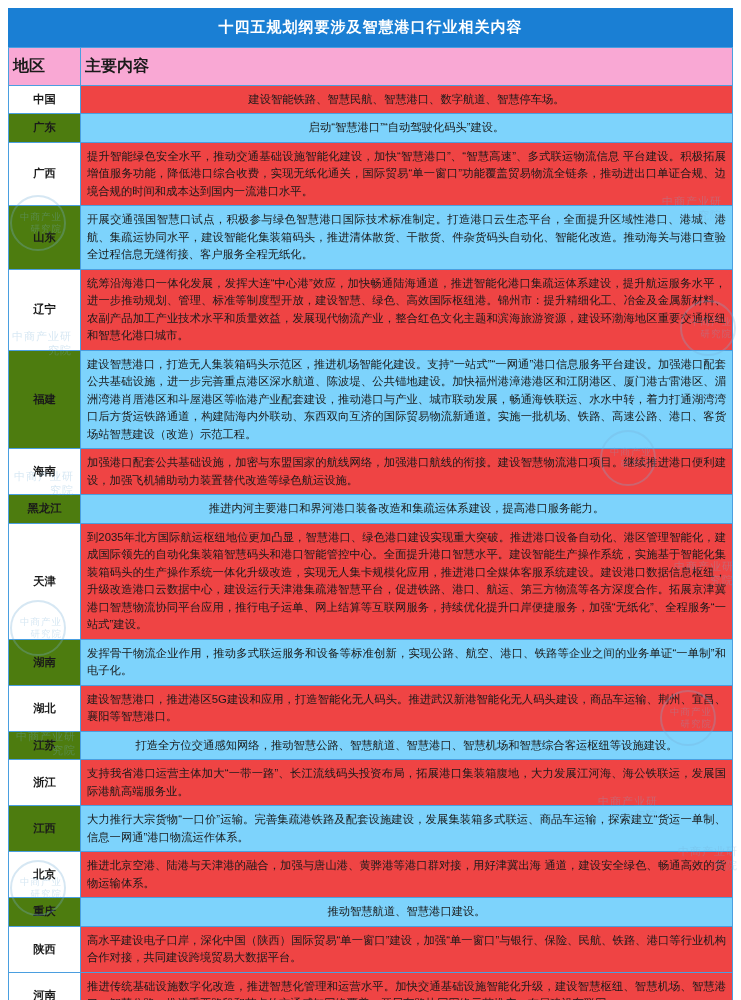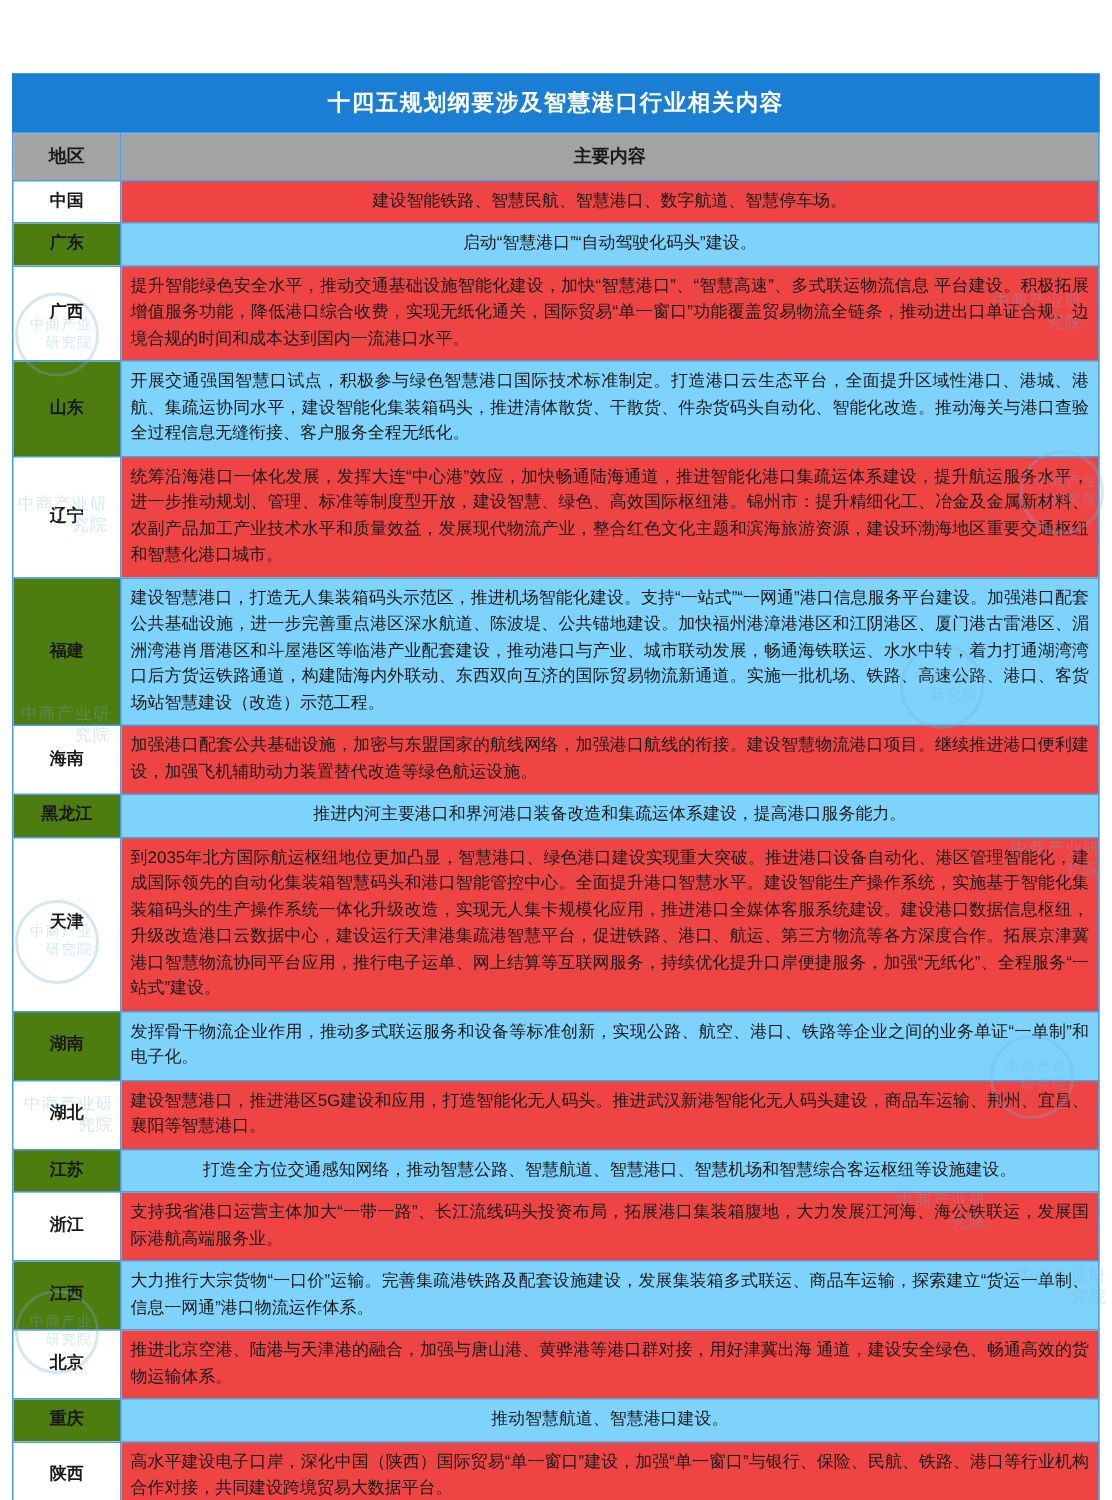--- a/index.html
+++ b/index.html
@@ -22,43 +22,42 @@
   .title-bar {
     background: #1a7fd4;
     color: #ffffff;
     text-align: center;
     font-size: 15px;
     font-weight: bold;
     letter-spacing: 1px;
     padding: 9px 4px 10px 4px;
     border: 1px solid #1a7fd4;
     border-bottom: none;
-    margin-top: 41px;
   }
   table.main-table {
     width: 100%;
     border-collapse: collapse;
     table-layout: fixed;
     position: relative;
     z-index: 2;
   }
   table.main-table th,
   table.main-table td {
     border: 1px solid #4a9fe0;
     vertical-align: middle;
     padding: 5px 6px;
     font-size: 11.3px;
     line-height: 1.55;
     color: #1a1a1a;
   }
   table.main-table th {
-    background: #a3a3a3;
-    text-align: center;
+    background: #f9a8d4;
+    text-align: left;
     font-weight: bold;
-    font-size: 12px;
+    font-size: 16px;
     padding: 6px 4px;
   }
   col.col-region { width: 72px; }
   td.region {
     text-align: center;
     font-weight: bold;
     font-size: 12px;
     background: #ffffff;
     white-space: nowrap;
   }

